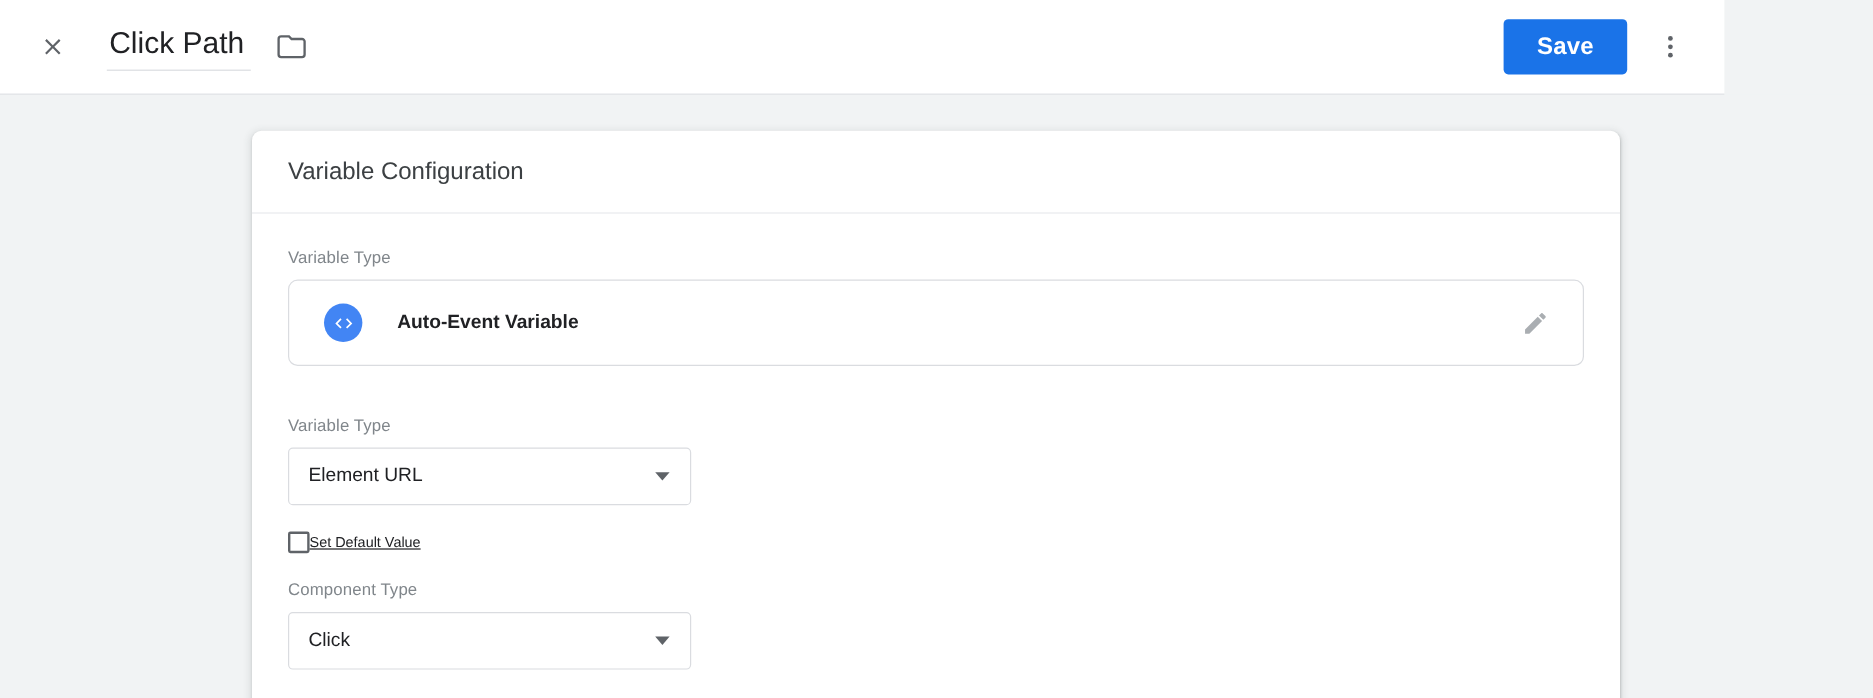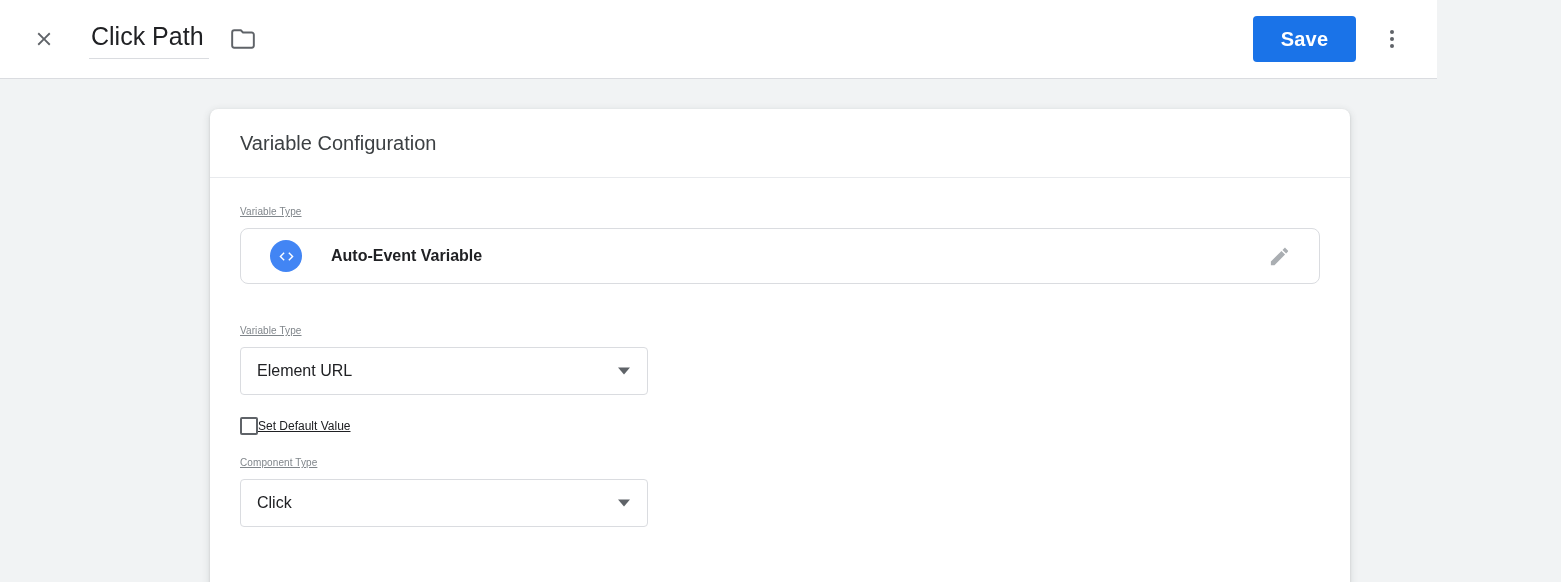--- a/index.html
+++ b/index.html
@@ -139,31 +139,30 @@
     font-weight: 400;
     color: #3c4043;
     letter-spacing: 0px;
   }
 
   .card-body {
     padding: 28px 30px 0 30px;
   }
 
   .field-label {
-    font-size: 10px;
+    font-size: 14px;
     color: #80868b;
     letter-spacing: .1px;
     margin-bottom: 11px;
-    text-decoration: underline;
   }
 
   
   .type-selector {
     position: relative;
-    height: 56px;
+    height: 72px;
     border: 1px solid #dadce0;
     border-radius: 8px;
     display: flex;
     align-items: center;
     padding-left: 29px;
     cursor: pointer;
     background: #fff;
   }
 
   .type-icon {
@@ -198,21 +197,21 @@
     cursor: pointer;
   }
 
   
   .group-spacer-lg { height: 41px; }
   .group-spacer-md { height: 22px; }
 
   
   .select-box {
     position: relative;
-    width: 408px;
+    width: 336px;
     height: 48px;
     border: 1px solid #dadce0;
     border-radius: 4px;
     display: flex;
     align-items: center;
     padding: 0 16px;
     background: #fff;
     cursor: pointer;
   }
 

